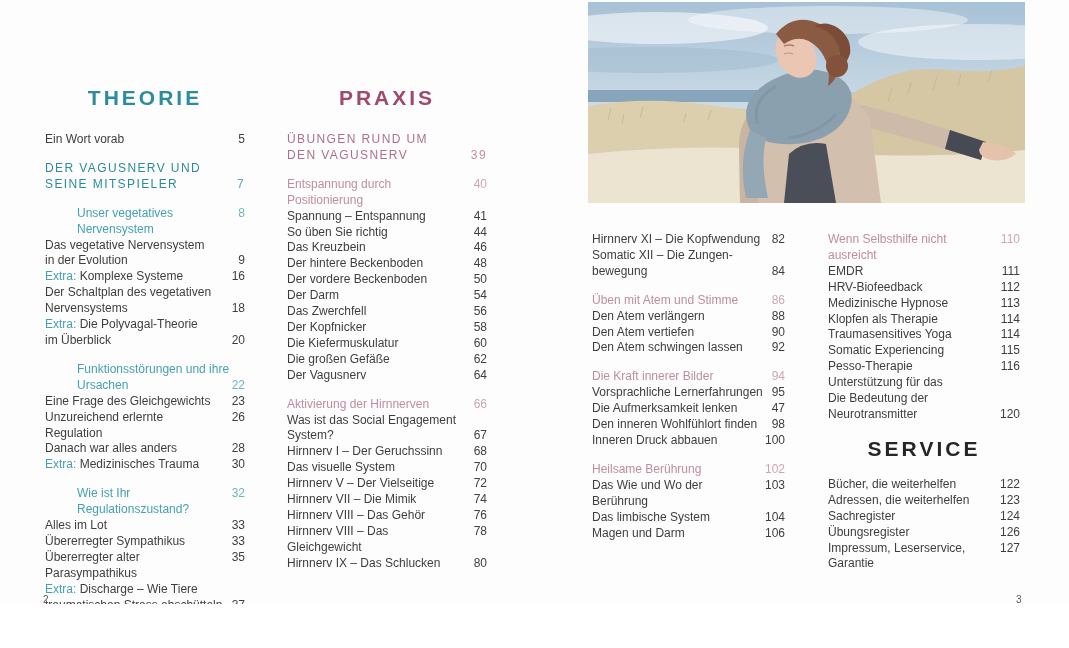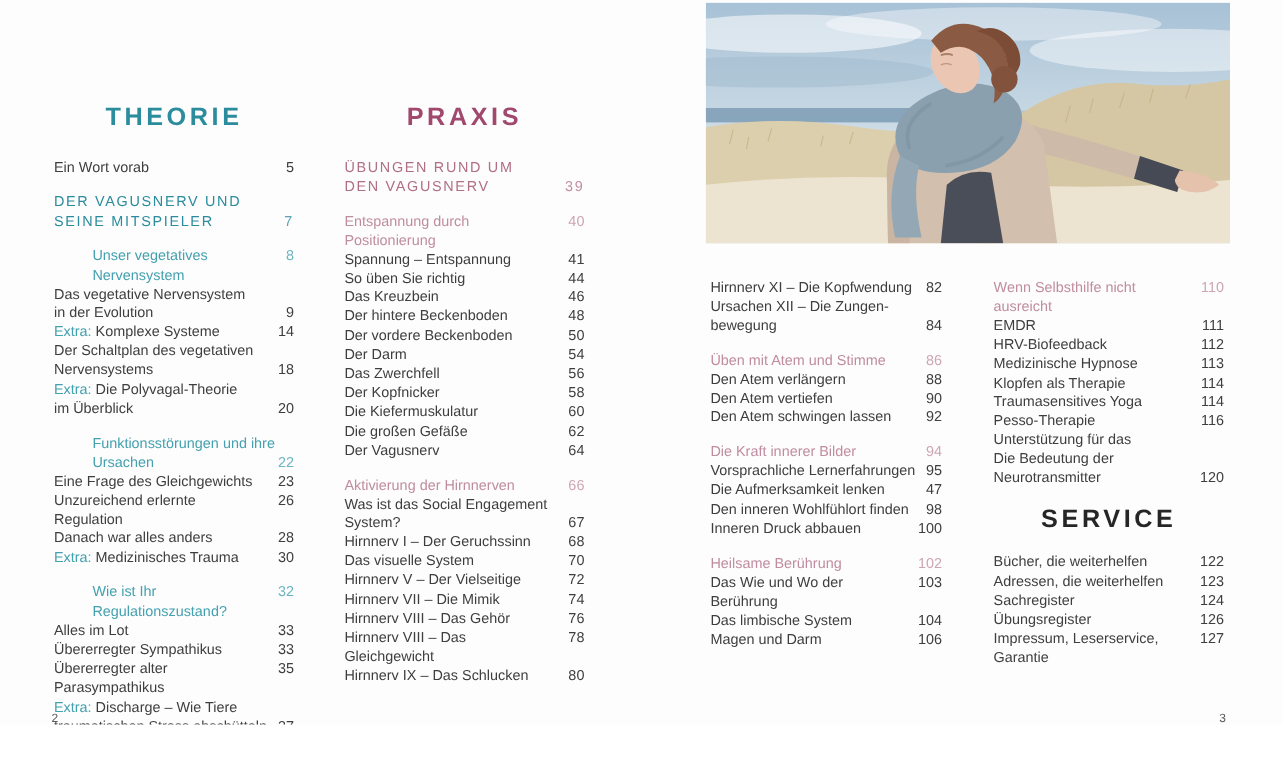--- a/index.html
+++ b/index.html
@@ -126,21 +126,21 @@
           <span class="txt">Das vegetative Nervensystem</span>
         </div>
         <div class="line">
           <span class="txt">in der Evolution</span>
           <span class="num">9</span>
         </div>
       </div>
       <div class="entry e-extra a-teal">
         <div class="line">
           <span class="txt"><span class="prefix">Extra:</span> Komplexe Systeme</span>
-          <span class="num">14</span>
+          <span class="num">16</span>
         </div>
       </div>
       <div class="entry e-normal a-teal">
         <div class="line">
           <span class="txt">Der Schaltplan des vegetativen</span>
         </div>
         <div class="line">
           <span class="txt">Nervensystems</span>
           <span class="num">18</span>
         </div>
@@ -368,21 +368,21 @@
     </div>
   <div class="toc-col" id="col-praxis2">
       <div class="entry e-normal a-rose">
         <div class="line">
           <span class="txt">Hirnnerv XI – Die Kopfwendung</span>
           <span class="num">82</span>
         </div>
       </div>
       <div class="entry e-normal a-rose">
         <div class="line">
-          <span class="txt">Ursachen XII – Die Zungen-</span>
+          <span class="txt">Somatic XII – Die Zungen-</span>
         </div>
         <div class="line">
           <span class="txt">bewegung</span>
           <span class="num">84</span>
         </div>
       </div>
       <div class="e-gap"></div>
       <div class="entry e-subhead a-rose">
         <div class="line">
           <span class="txt">Üben mit Atem und Stimme</span>
@@ -492,20 +492,26 @@
       <div class="entry e-normal a-rose">
         <div class="line">
           <span class="txt">Klopfen als Therapie</span>
           <span class="num">114</span>
         </div>
       </div>
       <div class="entry e-normal a-rose">
         <div class="line">
           <span class="txt">Traumasensitives Yoga</span>
           <span class="num">114</span>
+        </div>
+      </div>
+      <div class="entry e-normal a-rose">
+        <div class="line">
+          <span class="txt">Somatic Experiencing</span>
+          <span class="num">115</span>
         </div>
       </div>
       <div class="entry e-normal a-rose">
         <div class="line">
           <span class="txt">Pesso-Therapie</span>
           <span class="num">116</span>
         </div>
       </div>
       <div class="entry e-normal a-rose">
         <div class="line">

